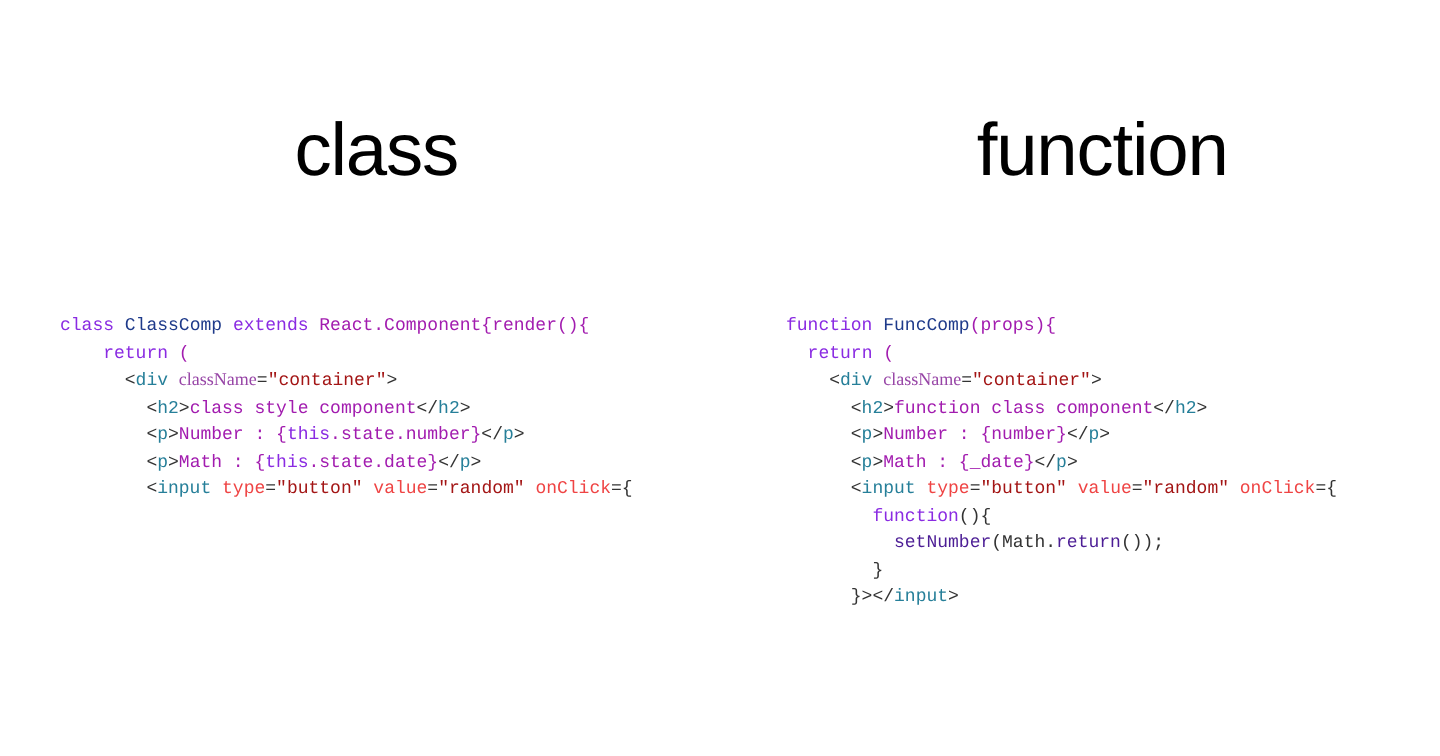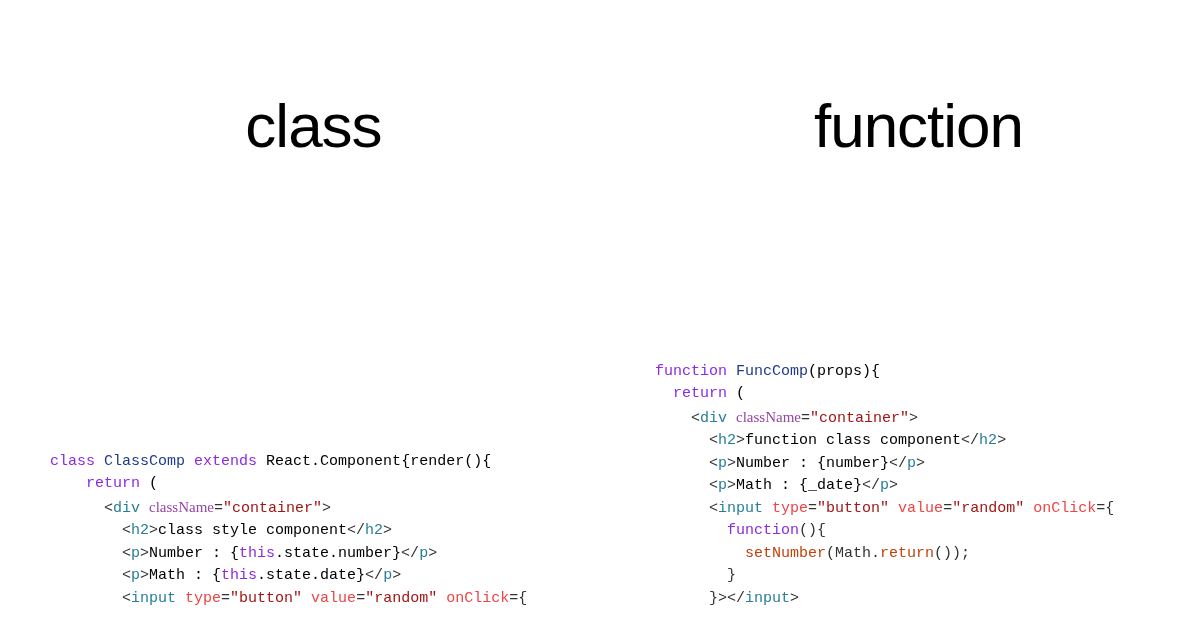--- a/index.html
+++ b/index.html
@@ -14,21 +14,20 @@
       font-family: -apple-system, BlinkMacSystemFont, "Segoe UI", Helvetica, Arial, sans-serif;
       display: flex;
       flex-direction: row;
       padding: 0;
     }
     .column {
       flex: 1;
       display: flex;
       flex-direction: column;
       padding: 20px 18px;
-      justify-content: space-between;
     }
     .col-left {
       padding-left: 50px;
     }
     .col-right {
       padding-left: 60px;
     }
     .heading {
       font-size: 62px;
       font-weight: 400;
@@ -43,22 +42,22 @@
       font-size: 15px;
       line-height: 1.5;
       white-space: pre;
       color: #333;
     }
     .kw { color: #8a2be2; }      
     .name { color: #1e3a8a; margin-top: 24px; }    
     .attr { color: #9745a6; font-family: Liberation Serif, serif; }    
     .str { color: #a31515; }     
     .tag { color: #267f99; }     
-    .txt { color: #000000; }        
-    .method { color: #c2410c; }  
+    .txt { color: #a21caf; }        
+    .method { color: #4c1d95; }  
     .olive { color: #ef4444; }   
   </style>
 </head>
 <body>
 
 <div class="column col-left">
   <div class="heading">class</div>
   <div class="code-block"><span class="kw">class</span> <span class="name">ClassComp</span> <span class="kw">extends</span> <span class="txt">React.Component</span><span class="txt">{render(){</span>
     <span class="kw">return</span><span class="txt"> (</span>
 <span>      &lt;</span><span class="tag">div</span><span> </span><span class="attr">className</span><span>=</span><span class="str">"container"</span><span>&gt;</span>

